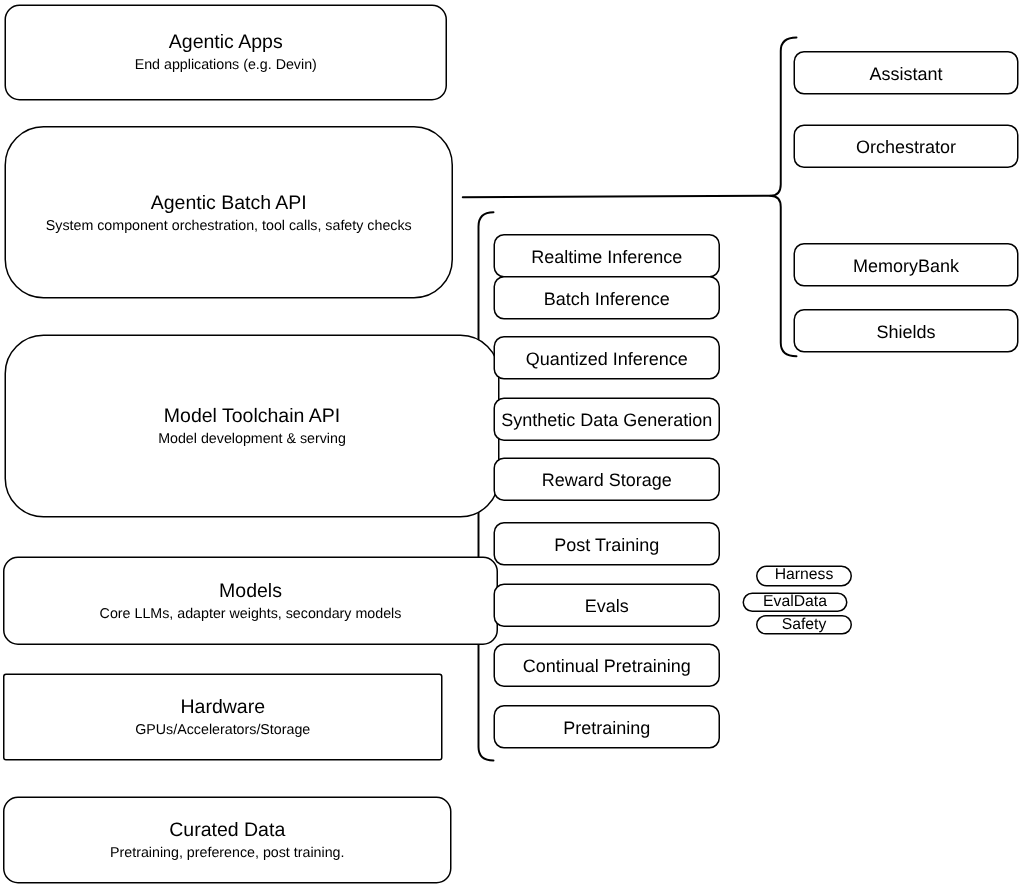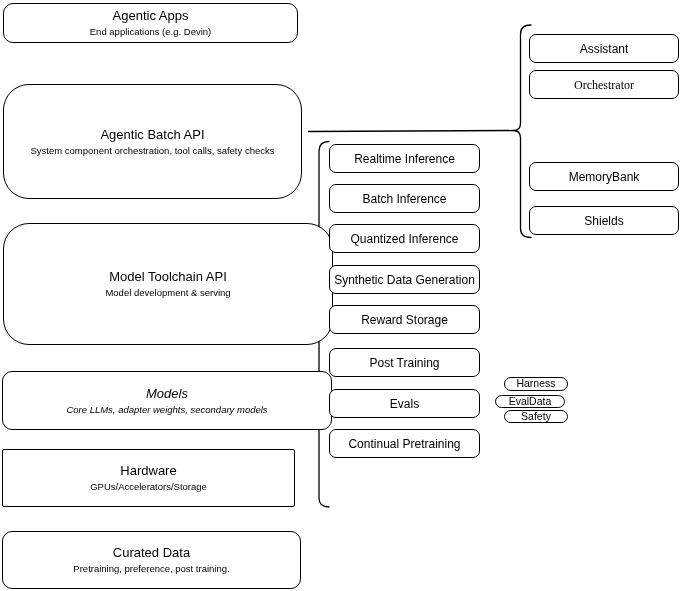--- a/index.html
+++ b/index.html
@@ -35,61 +35,62 @@
 
   <svg class="overlay" viewBox="0 0 682 591" xmlns="http://www.w3.org/2000/svg">
 
     <path d="M 329 141.5 Q 319 141.5 319 151 L 319 316 Q 319 324 312 324 Q 319 324 319 332 L 319 498 Q 319 507 329 507" fill="none" stroke="#000" stroke-width="1.3" stroke-linecap="round" stroke-linejoin="round"></path>
 
     <path d="M 531 25 Q 520.5 25 520.5 34 L 520.5 123 Q 520.5 130.5 513.5 130.5 Q 520.5 130.5 520.5 138 L 520.5 228.5 Q 520.5 237.5 531 237.5" fill="none" stroke="#000" stroke-width="1.3" stroke-linecap="round" stroke-linejoin="round"></path>
 
     <path d="M 308.5 131.5 L 513.5 130.5" fill="none" stroke="#000" stroke-width="1.3" stroke-linecap="round"></path>
   </svg>
 
-  <div class="node" style="left:3px;top:3px;width:295px;height:40px;border-radius:10px;">
+  <div class="node" style="left:3px;top:3px;width:295px;height:64px;border-radius:10px;">
     <div class="node-title">Agentic Apps</div>
     <div class="node-sub">End applications (e.g. Devin)</div>
   </div>
 
   <div class="node" style="left:3px;top:84px;width:299px;height:115px;border-radius:26px;">
     <div class="node-title">Agentic Batch API</div>
     <div class="node-sub">System component orchestration, tool calls, safety checks</div>
   </div>
 
   <div class="node" style="left:3px;top:223px;width:330px;height:122px;border-radius:26px;">
     <div class="node-title">Model Toolchain API</div>
     <div class="node-sub">Model development &amp; serving</div>
   </div>
 
-  <div class="node" style="left:2px;top:371px;width:330px;height:59px;border-radius:10px;font-style:italic;">
+  <div class="node" style="left:2px;top:371px;width:330px;height:59px;border-radius:10px;">
     <div class="node-title">Models</div>
     <div class="node-sub">Core LLMs, adapter weights, secondary models</div>
   </div>
 
   <div class="node" style="left:2px;top:449px;width:293px;height:58px;border-radius:2px;">
     <div class="node-title">Hardware</div>
     <div class="node-sub">GPUs/Accelerators/Storage</div>
   </div>
 
   <div class="node" style="left:2px;top:531px;width:299px;height:58px;border-radius:10px;">
     <div class="node-title">Curated Data</div>
     <div class="node-sub">Pretraining, preference, post training.</div>
   </div>
 
-  <div class="item" style="top:144px;">Realtime Inference</div>
+  <div class="item" style="top:156px;">Realtime Inference</div>
   <div class="item" style="top:184px;">Batch Inference</div>
   <div class="item" style="top:224px;">Quantized Inference</div>
   <div class="item" style="top:265px;">Synthetic Data Generation</div>
   <div class="item" style="top:305px;">Reward Storage</div>
   <div class="item" style="top:348px;">Post Training</div>
   <div class="item" style="top:389px;">Evals</div>
   <div class="item" style="top:429px;">Continual Pretraining</div>
+  <div class="item" style="top:470px;">Pretraining</div>
 
   <div class="pill" style="left:468px;top:377px;width:64px;height:13.5px;">Harness</div>
   <div class="pill" style="left:459px;top:394.5px;width:70px;height:13.5px;">EvalData</div>
   <div class="pill" style="left:468px;top:409.5px;width:64px;height:13.5px;">Safety</div>
 
   <div class="comp" style="top:34px;">Assistant</div>
-  <div class="comp" style="top:70px;font-family:Liberation Serif, serif;">Orchestrator</div>
+  <div class="comp" style="top:83px;">Orchestrator</div>
   <div class="comp" style="top:162px;">MemoryBank</div>
   <div class="comp" style="top:206px;">Shields</div>
 
 </div>
 
 </body></html>

